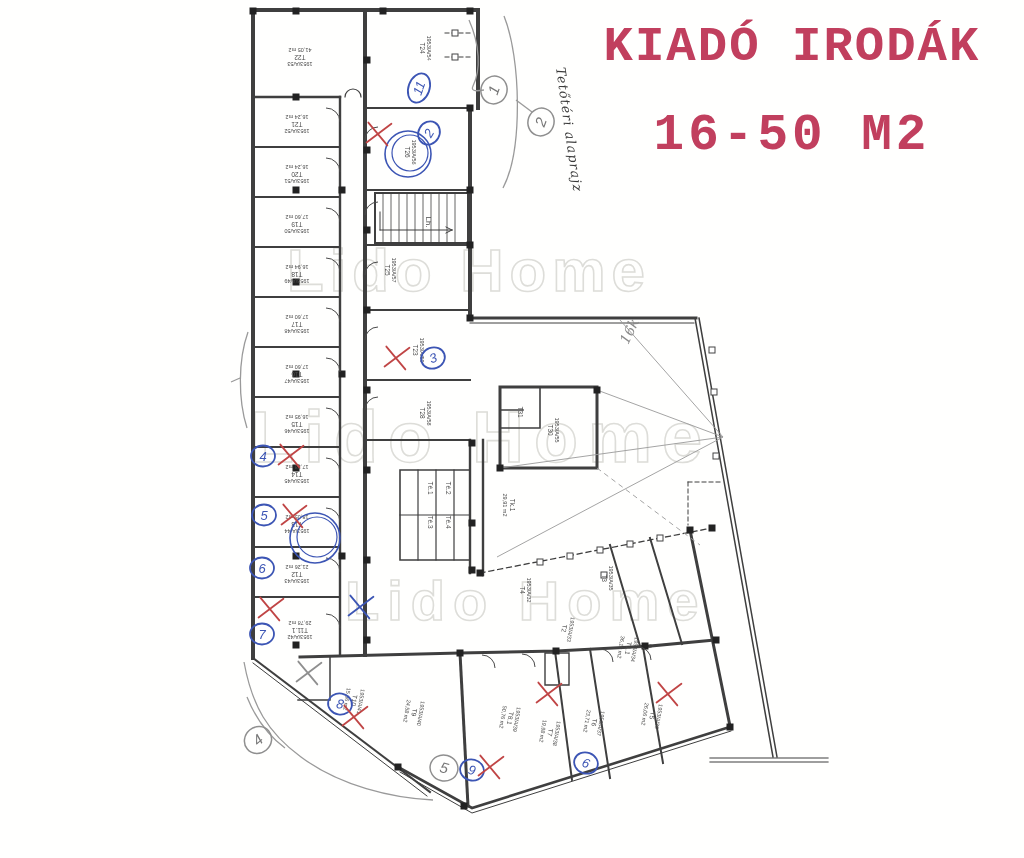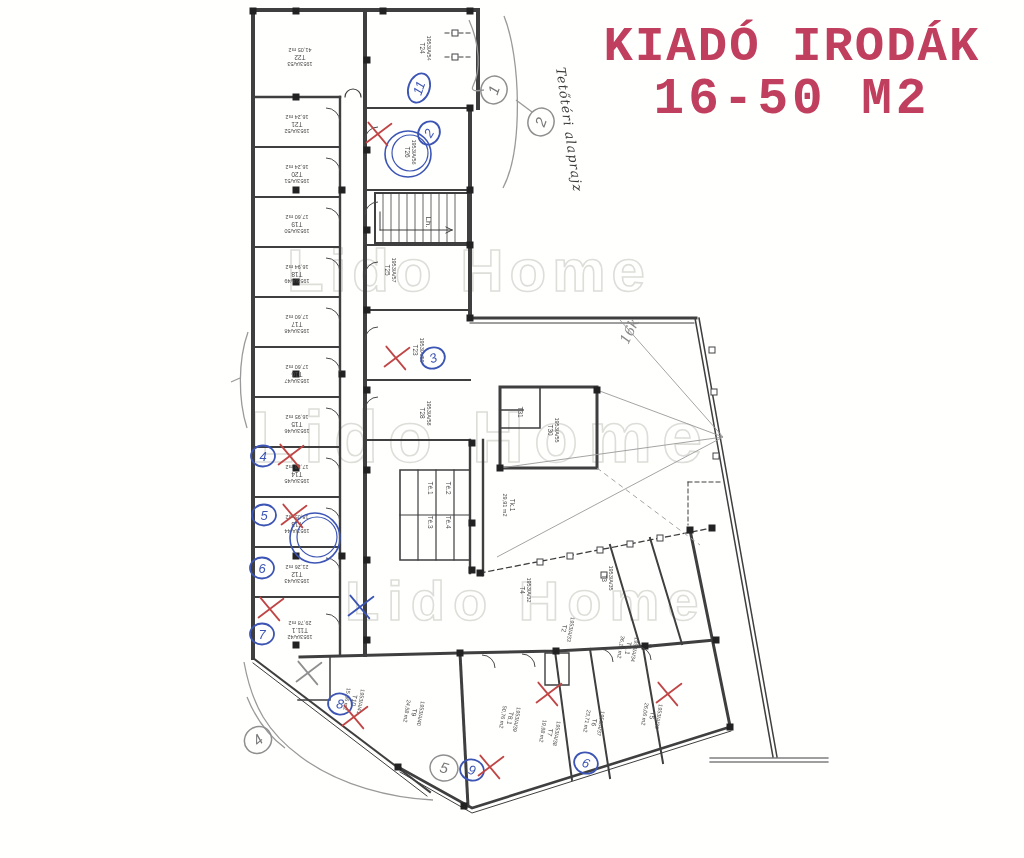--- a/index.html
+++ b/index.html
@@ -2,21 +2,21 @@
 <html><head>
 <meta charset="utf-8">
 <style>
   html,body{margin:0;padding:0;background:#ffffff;}
   .stage{position:relative;width:1024px;height:858px;background:#fffffe;overflow:hidden;
          font-family:"Liberation Sans",sans-serif;}
   .title-block{position:absolute;left:563px;top:22px;width:458px;text-align:center;
                font-weight:bold;line-height:1.04;letter-spacing:2px;
                font-family:Liberation Mono, monospace;}
   .title-line1{font-size:49px;}
-  .title-line2{font-size:51px;letter-spacing:4px;}
+  .title-line2{font-size:51px;letter-spacing:4px;margin-top:36px;}
   svg text{font-family:"Liberation Sans",sans-serif;}
   .hand{font-family:"DejaVu Serif",serif;font-style:italic;}
 </style>
 </head>
 <body>
 
 <div class="stage">
 
   <svg id="plan" viewBox="0 0 1024 858" width="1024" height="858">
 

